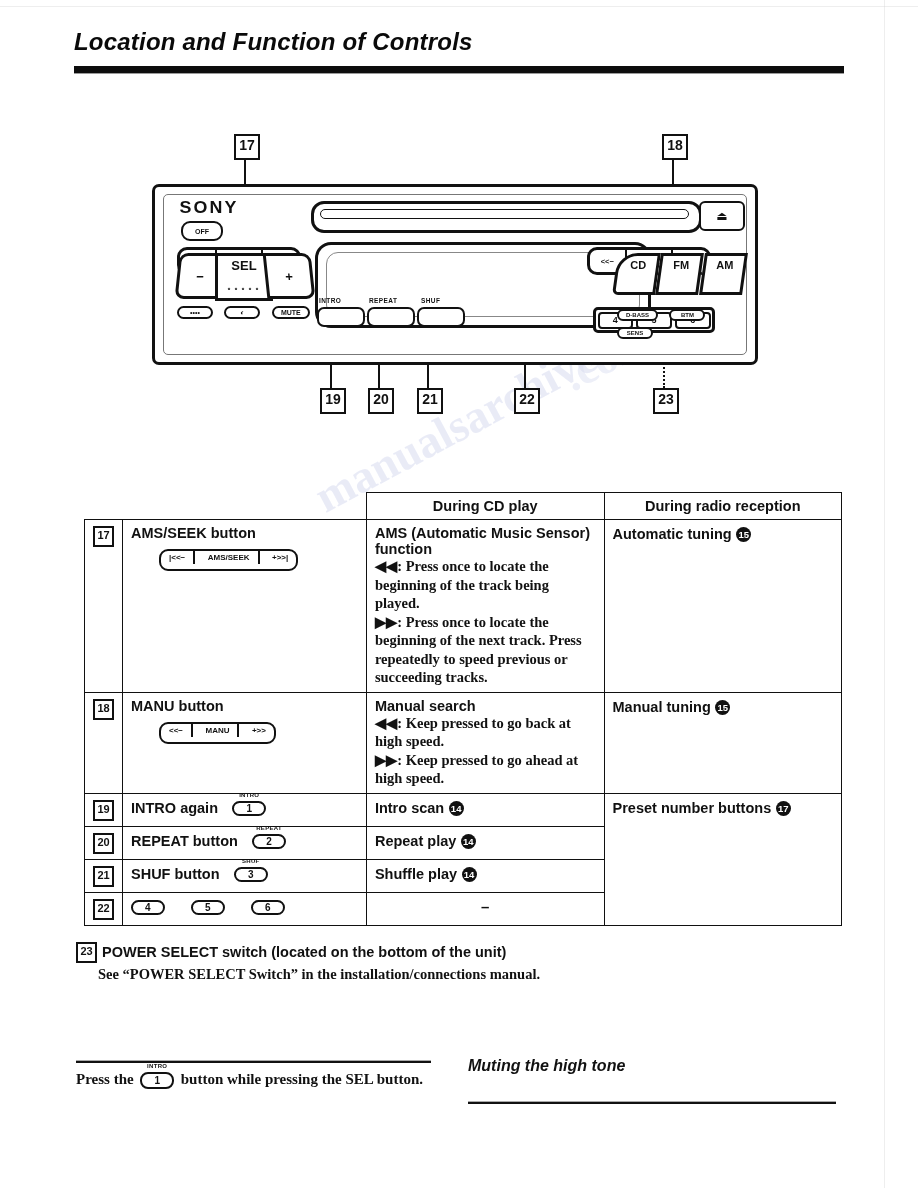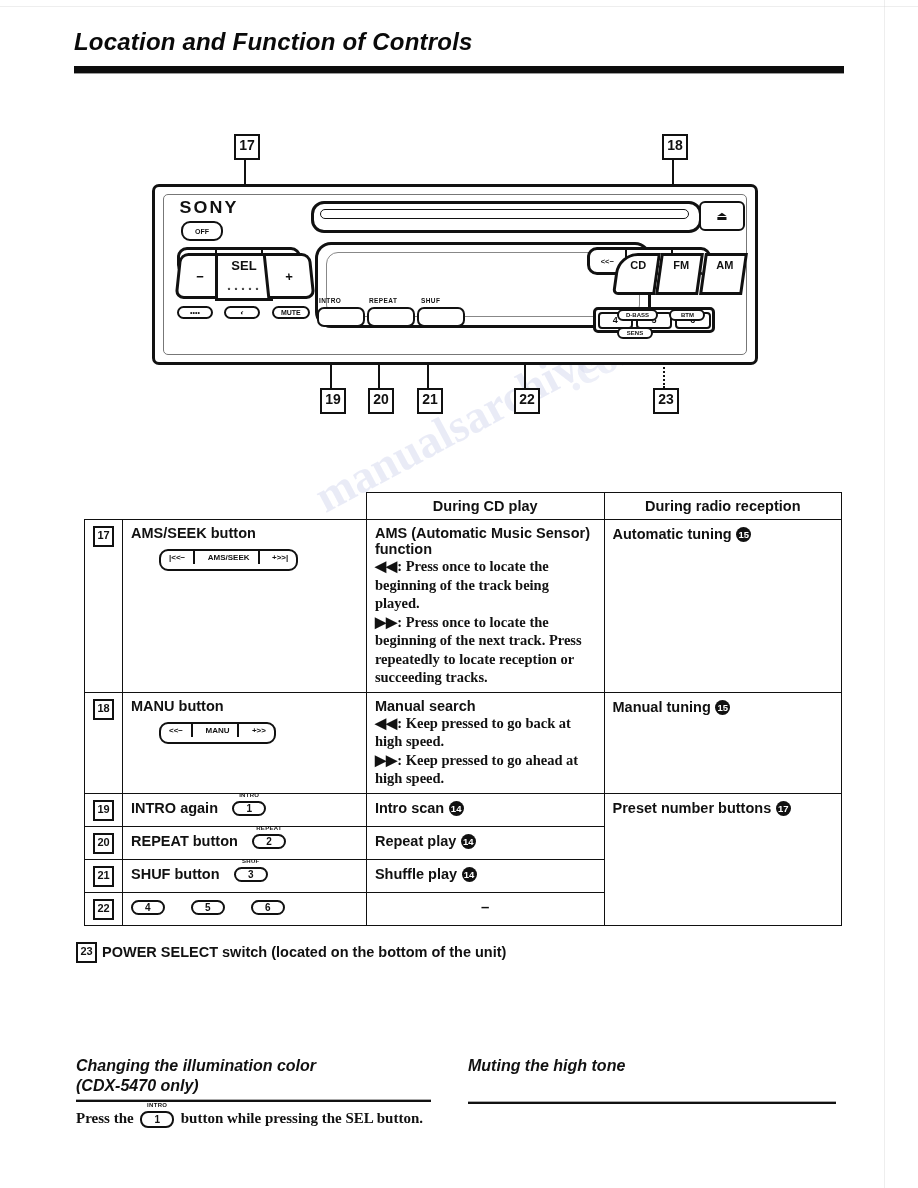--- a/index.html
+++ b/index.html
@@ -363,21 +363,21 @@
         <div class="btnname">AMS/SEEK button</div>
         <div class="inline-seek">
           <span>|&lt;&lt;−</span>
           <span>AMS/SEEK</span>
           <span>+&gt;&gt;|</span>
         </div>
       </td>
       <td>
         <div class="bold-s">AMS (Automatic Music Sensor) function</div>
         <div class="serif">◀◀: Press once to locate the beginning of the track being played.</div>
-        <div class="serif">▶▶: Press once to locate the beginning of the next track. Press repeatedly to locate reception or succeeding tracks.</div>
+        <div class="serif">▶▶: Press once to locate the beginning of the next track. Press repeatedly to speed previous or succeeding tracks.</div>
       </td>
       <td class="vmid">
         <span class="bold-s">Automatic tuning</span>
         <span class="refnum">15</span>
       </td>
     </tr>
 
     <tr>
       <td class="numcell">
         <span class="numbox">18</span>
@@ -467,27 +467,24 @@
       </td>
       <td class="vmid dash">–</td>
     </tr>
   </tbody>
     </table>
 
   <div class="s23">
     <div class="s23-title">
       <span class="numbox">23</span><span>POWER SELECT switch (located on the bottom of the unit)</span>
     </div>
+    <div class="s23-body">See “POWER SELECT Switch” in the installation/connections manual.</div>
   </div>
 
   <div class="col left">
-    <div class="sec-h">
-      <div>Changing the illumination color</div>
-      <div>(CDX-5470 only)</div>
-    </div>
     <div class="sec-rule"></div>
     <div class="sec-b">
       <span>Press the</span>
       <span class="numkey" style="font-family:'Liberation Sans',sans-serif;margin:0 3px;">
         <span class="cap">INTRO</span>
         <span>1</span>
       </span>
       <span>button while pressing the SEL button.</span>
     </div>
   </div>

